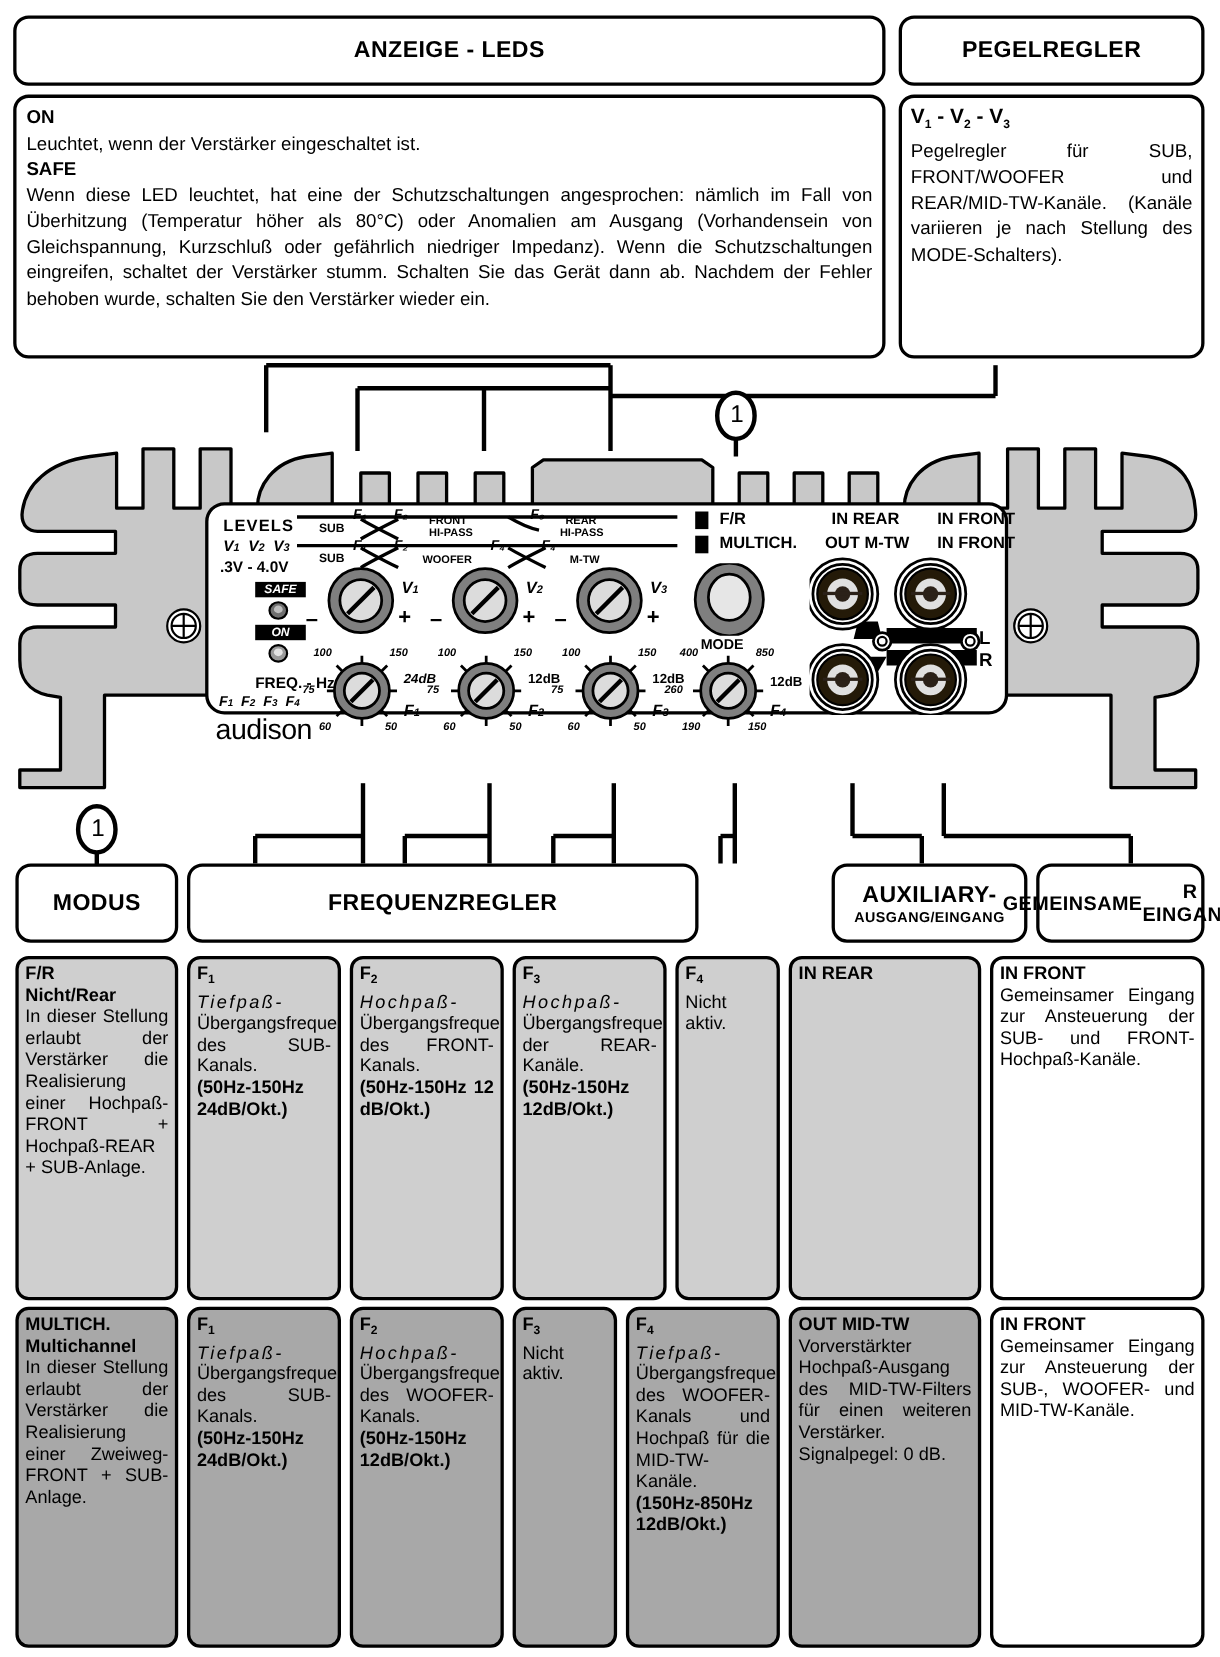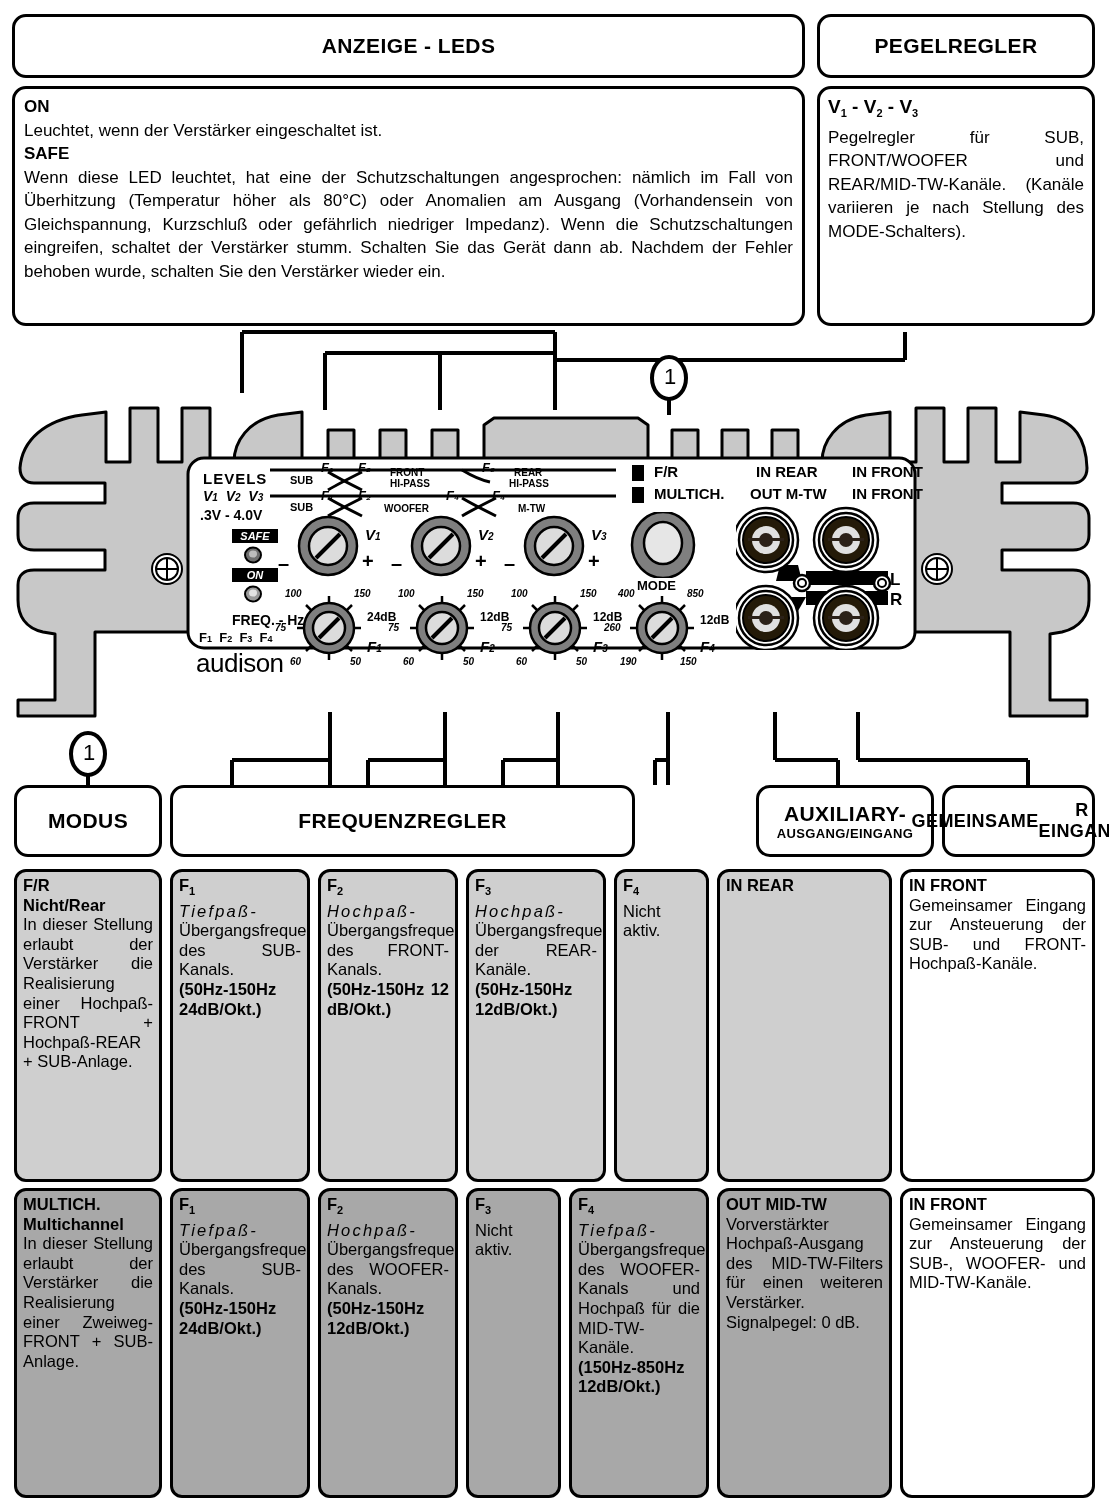--- a/index.html
+++ b/index.html
@@ -159,21 +159,21 @@
       <ellipse cx="10" cy="8" rx="4" ry="3.5" fill="#bdbdbd"></ellipse>
     </svg>
 
     <div class="ledbadge" style="left:222px;top:168px;width:40px;">ON</div>
     <svg style="position:absolute;left:233px;top:185px;" width="20" height="18">
       <ellipse cx="10" cy="9" rx="8" ry="7.5" fill="#9a9a9a" stroke="#000" stroke-width="2"></ellipse>
       <ellipse cx="10" cy="8" rx="4" ry="3.5" fill="#e2e2e2"></ellipse>
     </svg>
 
     <div class="lbl" style="left:186px;top:212px;font-size:14px;padding-left:36px;">FREQ. - Hz</div>
-    <div style="position:absolute;left:189px;top:230px;font-weight:bold;font-size:13px;">
+    <div style="position:absolute;left:189px;top:230px;font-weight:bold;font-style:italic;font-size:13px;">
       F<span style="font-size:9px;">1</span>&nbsp; F<span style="font-size:9px;">2</span>&nbsp; F<span style="font-size:9px;">3</span>&nbsp; F<span style="font-size:9px;">4</span>
     </div>
     <div style="position:absolute;left:186px;top:248px;font-size:26px;letter-spacing:-0.5px;">audison</div>
 
     <svg style="position:absolute;left:140px;top:152px;" width="34" height="34">
       <circle cx="17" cy="17" r="15" fill="#fff" stroke="#000" stroke-width="2"></circle>
       <circle cx="17" cy="17" r="11" fill="#fff" stroke="#000" stroke-width="2"></circle>
       <path d="M17,6 L17,28 M6,17 L28,17" stroke="#000" stroke-width="2"></path>
     </svg>
     <svg style="position:absolute;left:910px;top:152px;" width="34" height="34">
@@ -271,21 +271,21 @@
       </g>
       <circle cx="32" cy="32" r="25" fill="#7f7f7f" stroke="#000" stroke-width="2.5"></circle>
       <circle cx="32" cy="32" r="16" fill="#dcdcdc" stroke="#000" stroke-width="2.5"></circle>
       <line x1="22" y1="42" x2="42" y2="22" stroke="#000" stroke-width="4"></line>
     </svg>
     <div class="tick" style="left:275px;top:188px;">100</div>
     <div class="tick" style="left:344px;top:188px;">150</div>
     <div class="tick" style="left:265px;top:222px;">75</div>
     <div class="tick" style="left:280px;top:256px;">60</div>
     <div class="tick" style="left:340px;top:256px;">50</div>
-    <div class="lbl" style="left:357px;top:210px;font-size:12px;">24dB</div>
+    <div class="lbl" style="left:357px;top:210px;font-size:12px;font-style:italic;">24dB</div>
     <div class="flab" style="left:357px;top:238px;">F<span style="font-size:10px;">1</span></div>
 
     <svg style="position:absolute;left:400px;top:196px;" width="64" height="64">
       <g stroke="#000" stroke-width="2.5">
         <line x1="32" y1="0" x2="32" y2="7"></line>
         <line x1="9" y1="9" x2="14" y2="14"></line>
           <line x1="55" y1="9" x2="50" y2="14"></line>
         <line x1="0" y1="32" x2="7" y2="32"></line>
           <line x1="64" y1="32" x2="57" y2="32"></line>
         <line x1="32" y1="64" x2="32" y2="57"></line>

